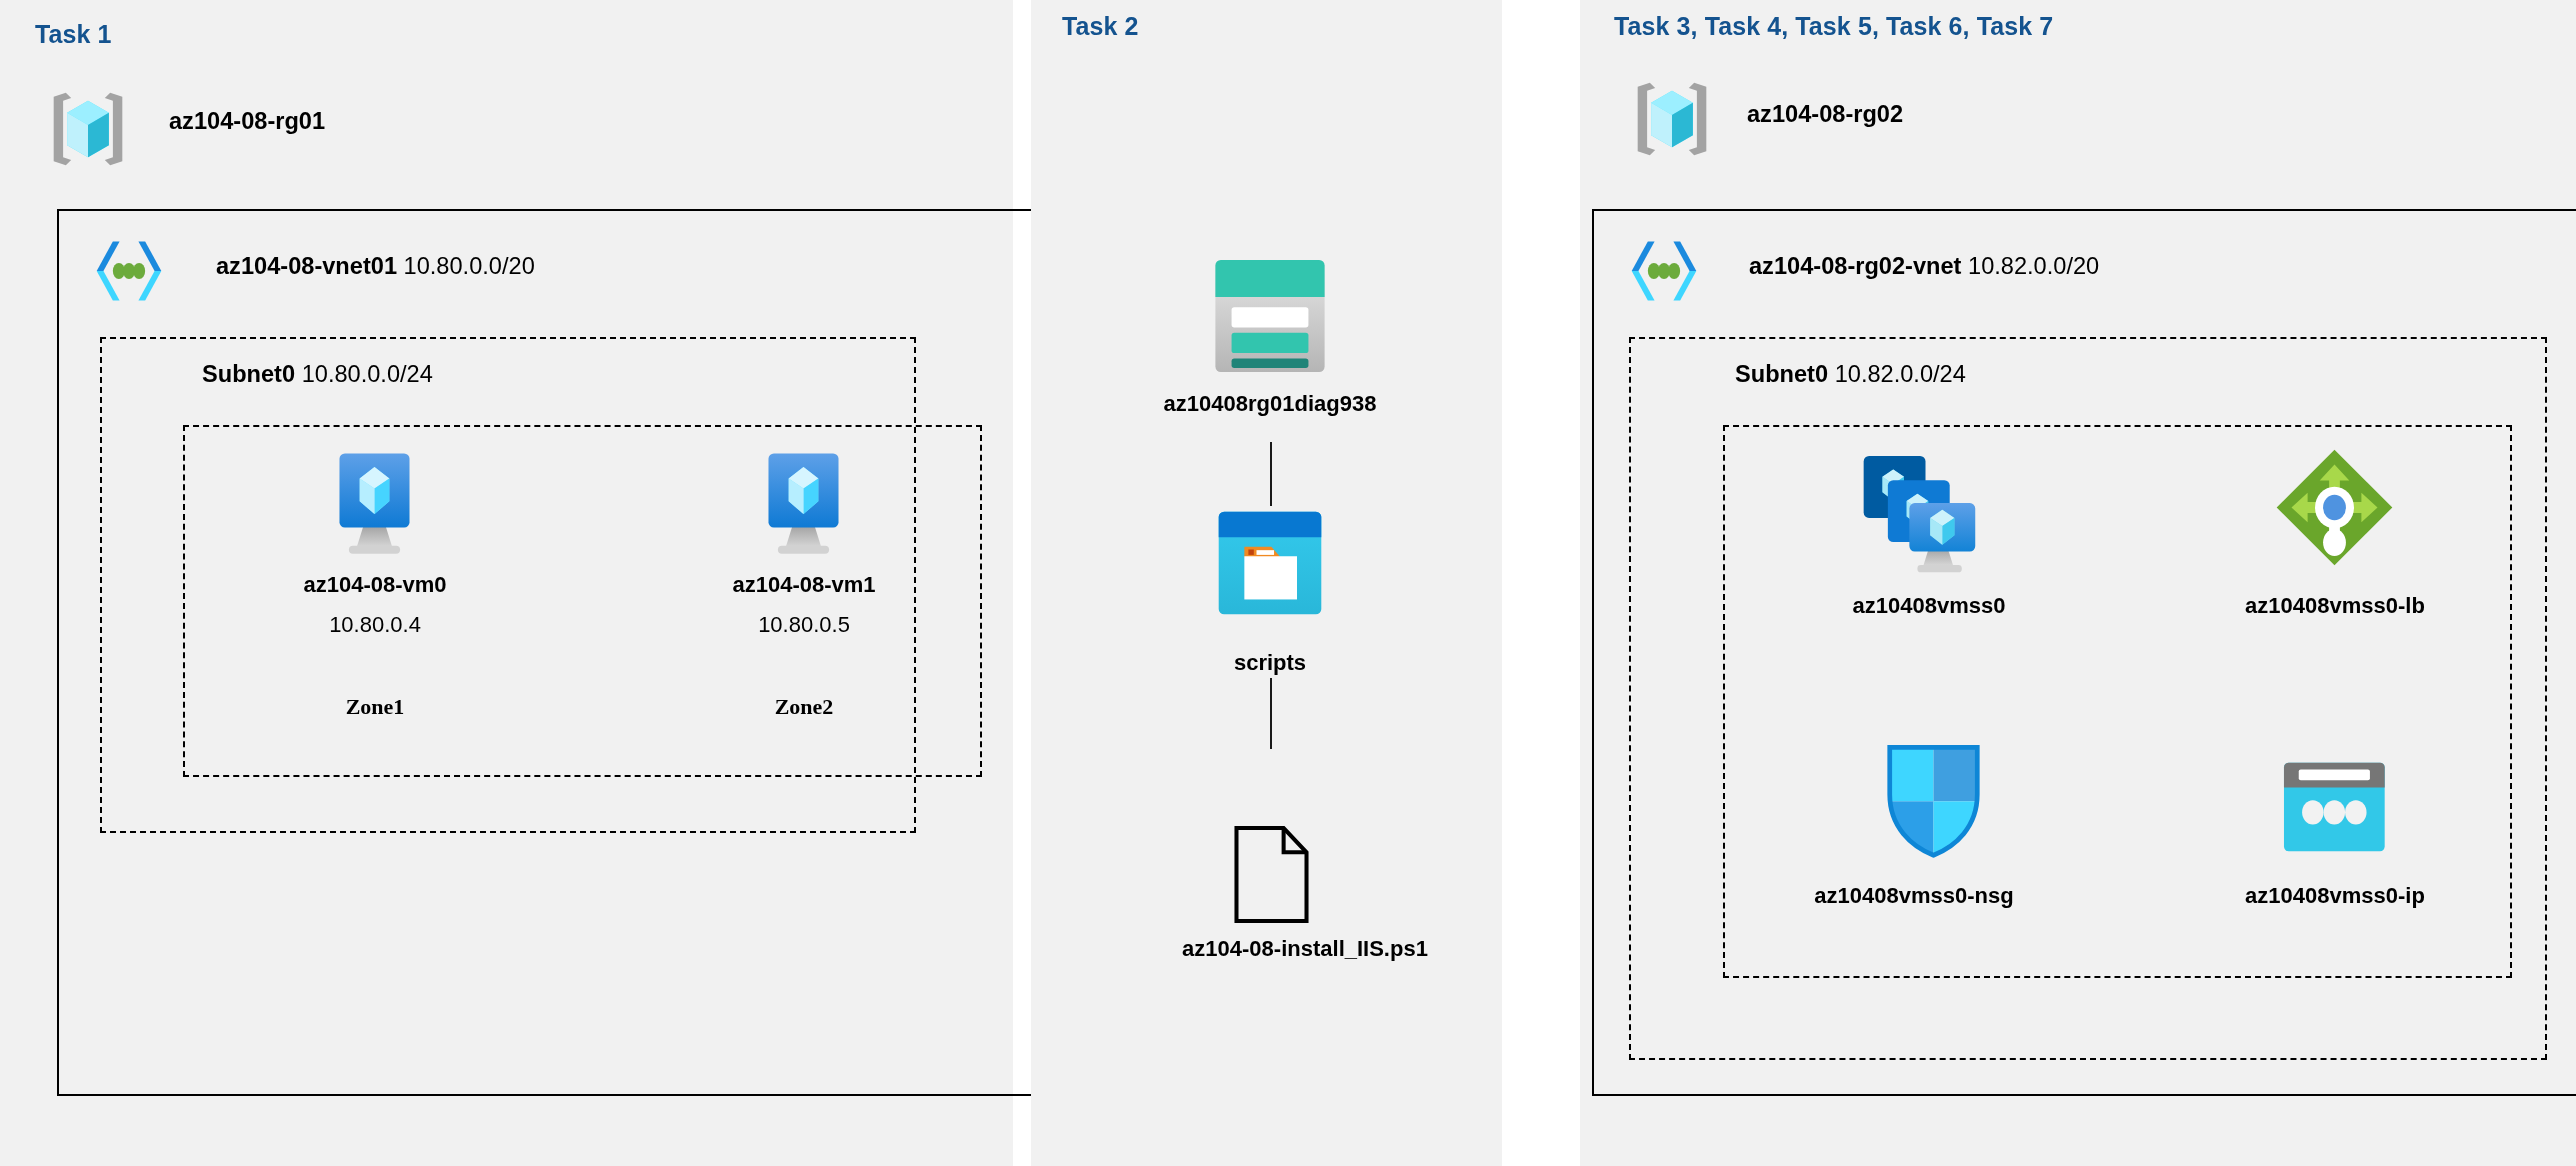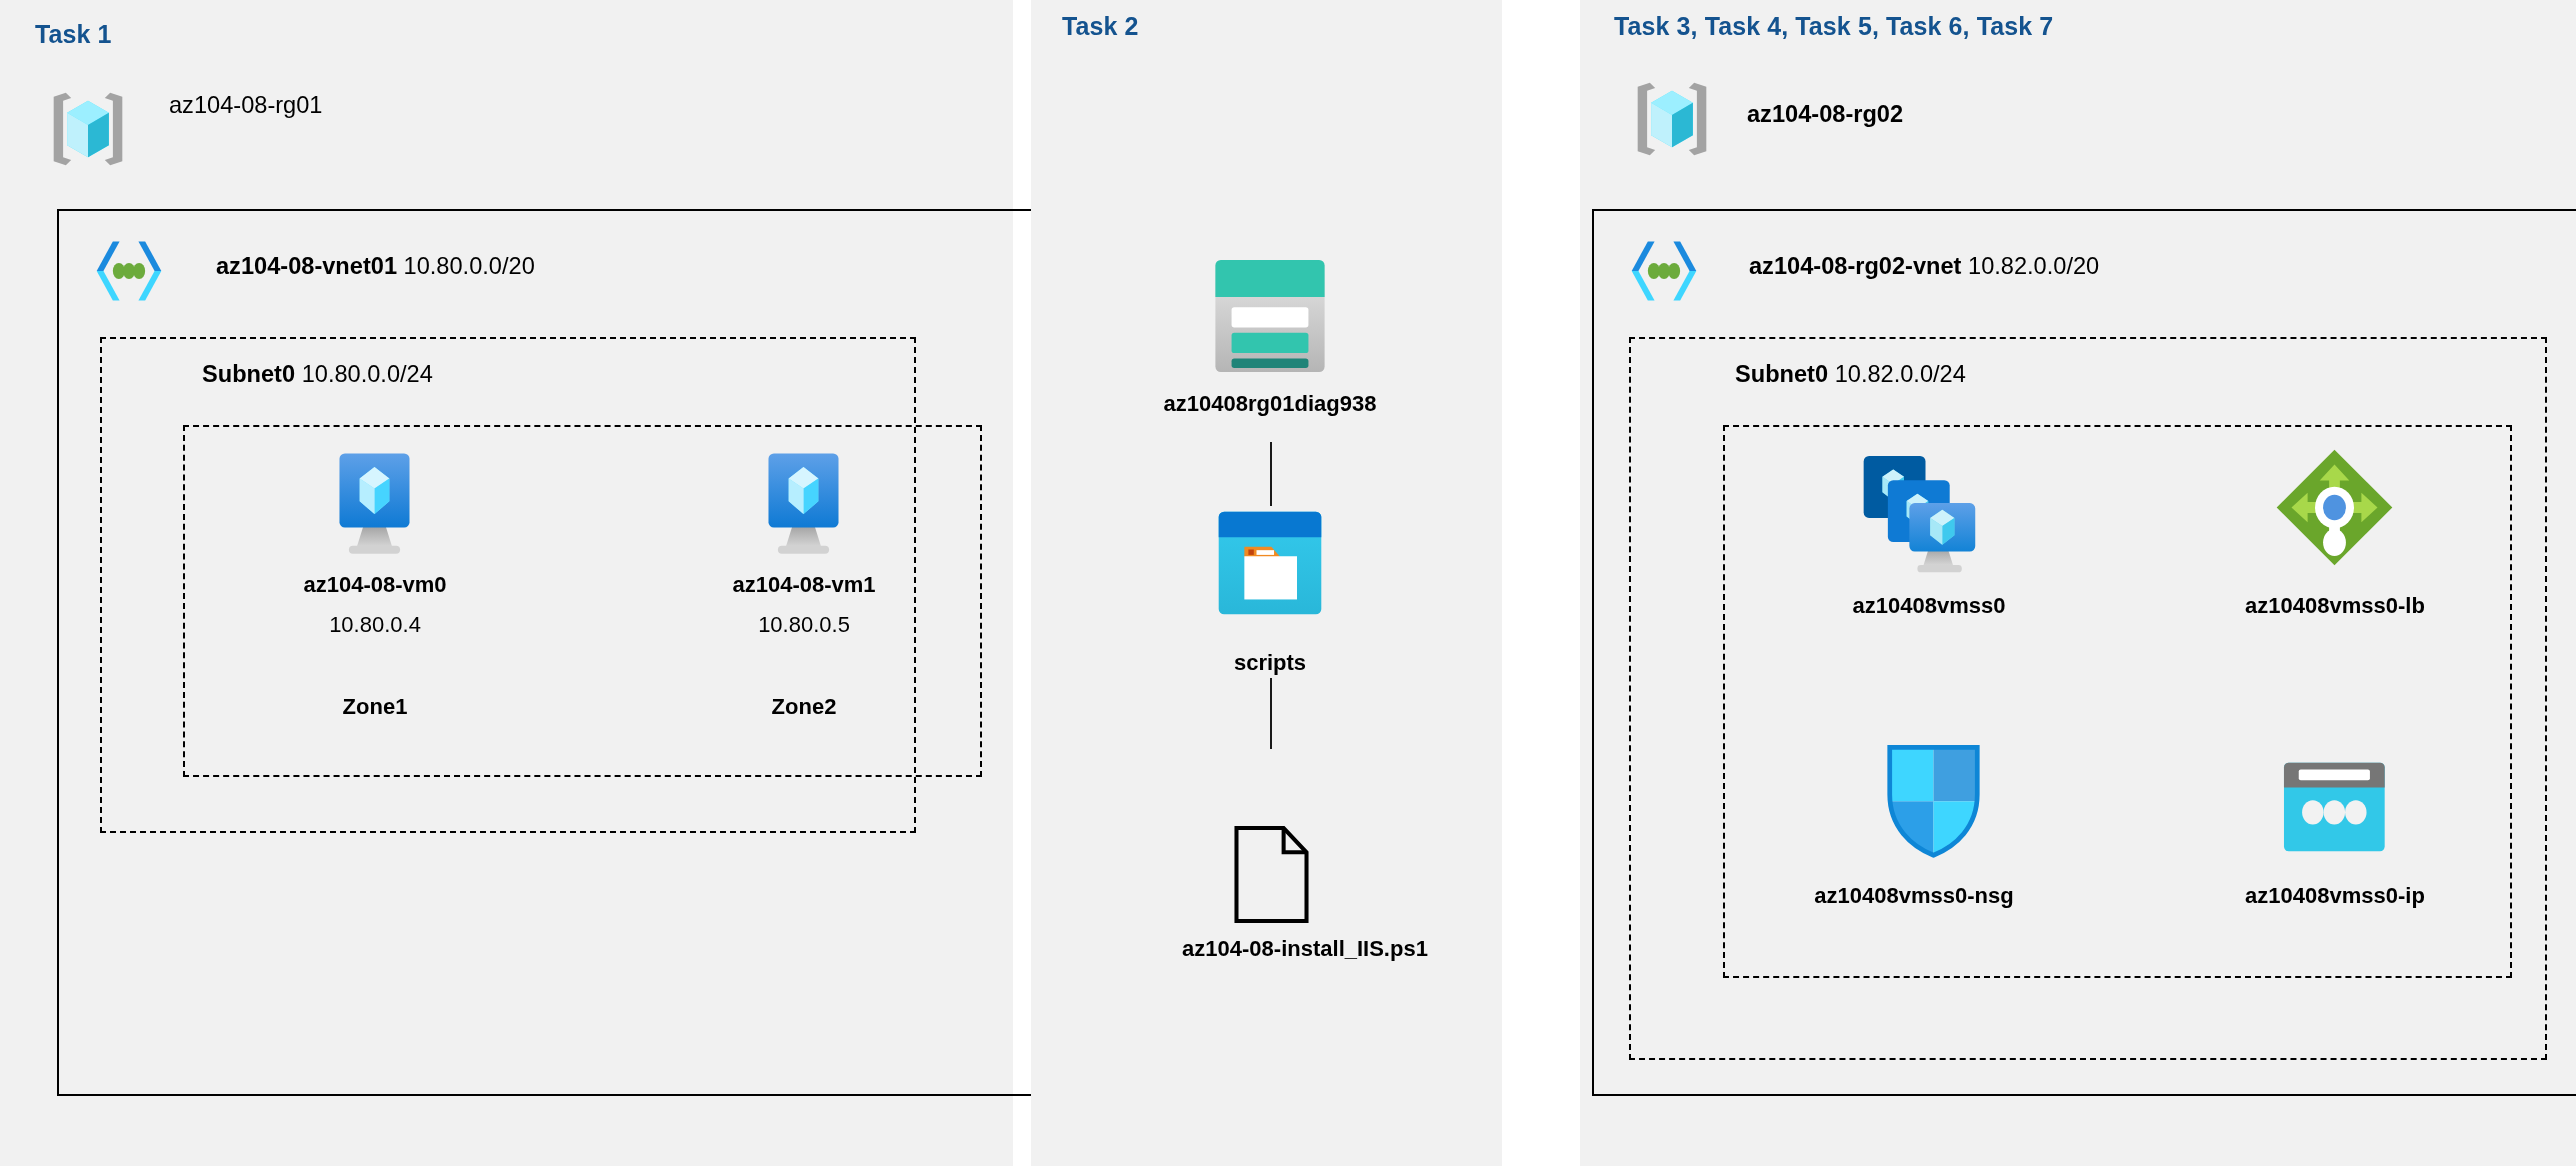--- a/index.html
+++ b/index.html
@@ -74,20 +74,21 @@
     transform:translateX(-50%);
   }
   .node-zone{
     position:absolute;
     text-align:left;
     white-space:nowrap;
     color:#000;
     font-size:22px;
     font-weight:bold;
     transform:translateX(-50%);
+    font-family:Liberation Serif, serif;
   }
   .icon{position:absolute;}
   .connector{
     position:absolute;
     width:2px;
     background:#1a1a1a;
   }
 </style>
 </head>
 <body>
@@ -98,21 +99,21 @@
     <div class="task-label" style="left:35px;top:20px;">Task 1</div>
 
     <svg class="icon" style="left:51px;top:91px;" width="74" height="76" viewBox="0 0 110 112">
       <path d="M4 8 L22 2 L30 10 L18 14 L18 98 L30 102 L22 110 L4 104 Z" fill="#a3a3a3"></path>
       <path d="M106 8 L88 2 L80 10 L92 14 L92 98 L80 102 L88 110 L106 104 Z" fill="#a3a3a3"></path>
       <polygon points="55,14 86,32 86,80 55,98 24,80 24,32" fill="#50e6ff"></polygon>
       <polygon points="55,14 86,32 55,50 24,32" fill="#9cefff"></polygon>
       <polygon points="55,50 86,32 86,80 55,98" fill="#2bb8d4"></polygon>
       <polygon points="55,50 24,32 24,80 55,98" fill="#bff1fc"></polygon>
     </svg>
-    <div class="lbl" style="left:169px;top:92px;font-weight:normal;">az104-08-rg01</div>
+    <div class="lbl" style="left:169px;top:108px;font-weight:bold;">az104-08-rg01</div>
 
     <div class="solid-box" style="left:57px;top:209px;width:1445px;height:887px;"></div>
 
     <svg class="icon" style="left:94px;top:236px;" width="70" height="70" viewBox="0 0 104 104">
       <path d="M38 8 L28 8 L4 52 L14 52 Z" fill="#1b8ade"></path>
       <path d="M14 52 L4 52 L28 96 L38 96 Z" fill="#3ed6ff"></path>
       <path d="M66 8 L76 8 L100 52 L90 52 Z" fill="#1b8ade"></path>
       <path d="M90 52 L100 52 L76 96 L66 96 Z" fill="#3ed6ff"></path>
       <ellipse cx="37" cy="52" rx="9" ry="12" fill="#6cab3c"></ellipse>
       <ellipse cx="52" cy="52" rx="9" ry="12" fill="#6cab3c"></ellipse>

